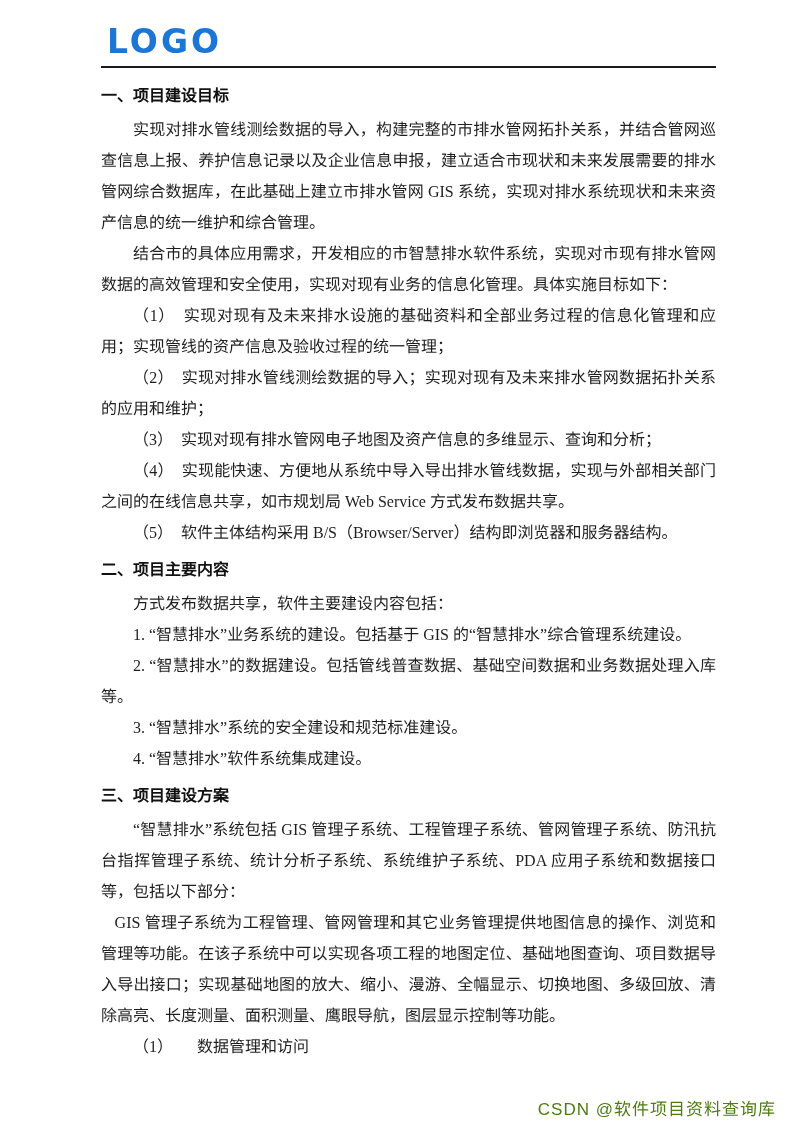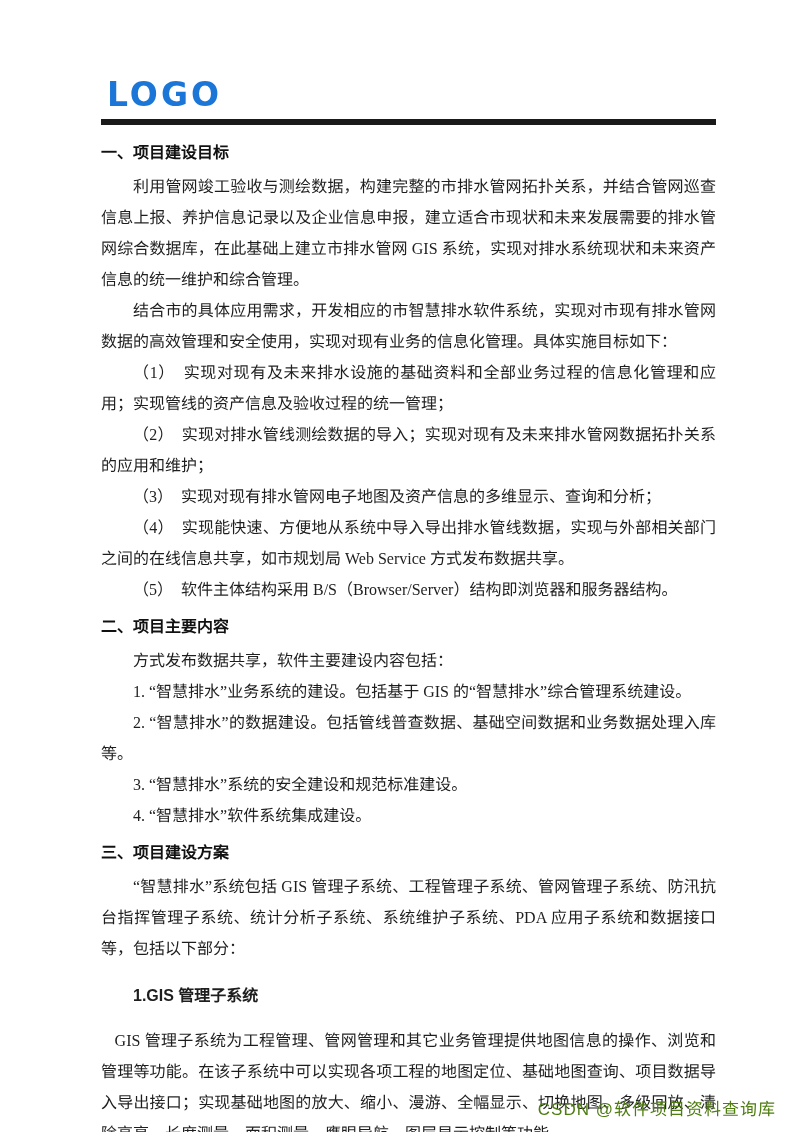--- a/index.html
+++ b/index.html
@@ -7,22 +7,22 @@
   .page {
     position:relative;
     width:800px; height:1132px;
     background:#ffffff;
     overflow:hidden;
     font-family:"Liberation Serif","DejaVu Serif",serif;
     color:#1e1e1e;
   }
   .content { margin-left:101px; margin-right:84px; }
   header.doc-header {
-    padding-top:75px;
-    border-bottom:6px solid #c4b5fd;
+    padding-top:22px;
+    border-bottom:2px solid #c4b5fd;
   }
   .logo {
     display:inline-block;
     font-family:"DejaVu Sans","Liberation Sans",sans-serif;
     font-weight:800;
     font-size:33px;
     letter-spacing:3px;
     color:#1b76d8;
     margin:0 0 5px 6px;
     transform:scaleY(1.04);
@@ -67,40 +67,39 @@
 
 <div class="page">
 
   <header class="doc-header content" style="border-bottom-color: rgb(26, 26, 26);">
     <div class="logo" style="color: rgb(27, 118, 216);">LOGO</div>
   </header>
 
   <main class="doc-body content" id="doc-body">
       <section>
         <h2 class="sec-heading">一、项目建设目标</h2>
-        <p class="para">利用管网竣工验收与测绘数据，构建完整的市排水管网拓扑关系，并结合管网巡查信息上报、养护信息记录以及企业信息申报，建立适合市现状和未来发展需要的排水管网综合数据库，在此基础上建立市排水管网 GIS 系统，实现对排水系统现状和未来资产信息的统一维护和综合管理。</p>
+        <p class="para">实现对排水管线测绘数据的导入，构建完整的市排水管网拓扑关系，并结合管网巡查信息上报、养护信息记录以及企业信息申报，建立适合市现状和未来发展需要的排水管网综合数据库，在此基础上建立市排水管网 GIS 系统，实现对排水系统现状和未来资产信息的统一维护和综合管理。</p>
         <p class="para">结合市的具体应用需求，开发相应的市智慧排水软件系统，实现对市现有排水管网数据的高效管理和安全使用，实现对现有业务的信息化管理。具体实施目标如下：</p>
         <p class="para">（1）　实现对现有及未来排水设施的基础资料和全部业务过程的信息化管理和应用；实现管线的资产信息及验收过程的统一管理；</p>
         <p class="para">（2）　实现对排水管线测绘数据的导入；实现对现有及未来排水管网数据拓扑关系的应用和维护；</p>
         <p class="para">（3）　实现对现有排水管网电子地图及资产信息的多维显示、查询和分析；</p>
         <p class="para">（4）　实现能快速、方便地从系统中导入导出排水管线数据，实现与外部相关部门之间的在线信息共享，如市规划局 Web Service 方式发布数据共享。</p>
         <p class="para">（5）　软件主体结构采用 B/S（Browser/Server）结构即浏览器和服务器结构。</p>
       </section>
       <section>
         <h2 class="sec-heading">二、项目主要内容</h2>
         <p class="para">方式发布数据共享，软件主要建设内容包括：</p>
         <p class="para">1. “智慧排水”业务系统的建设。包括基于 GIS 的“智慧排水”综合管理系统建设。</p>
         <p class="para">2. “智慧排水”的数据建设。包括管线普查数据、基础空间数据和业务数据处理入库等。</p>
         <p class="para">3. “智慧排水”系统的安全建设和规范标准建设。</p>
         <p class="para">4. “智慧排水”软件系统集成建设。</p>
       </section>
       <section>
         <h2 class="sec-heading">三、项目建设方案</h2>
         <p class="para">“智慧排水”系统包括 GIS 管理子系统、工程管理子系统、管网管理子系统、防汛抗台指挥管理子系统、统计分析子系统、系统维护子系统、PDA 应用子系统和数据接口等，包括以下部分：</p>
-        <p class="para sub">1.GIS 管理子系统</p>
         <p class="para tight">GIS 管理子系统为工程管理、管网管理和其它业务管理提供地图信息的操作、浏览和管理等功能。在该子系统中可以实现各项工程的地图定位、基础地图查询、项目数据导入导出接口；实现基础地图的放大、缩小、漫游、全幅显示、切换地图、多级回放、清除高亮、长度测量、面积测量、鹰眼导航，图层显示控制等功能。</p>
         <p class="para">（1）　　数据管理和访问</p>
       </section>
     </main>
 
   <div class="watermark" style="color: #4d7c0f;">CSDN @软件项目资料查询库</div>
 
 </div>
 
 </body></html>

